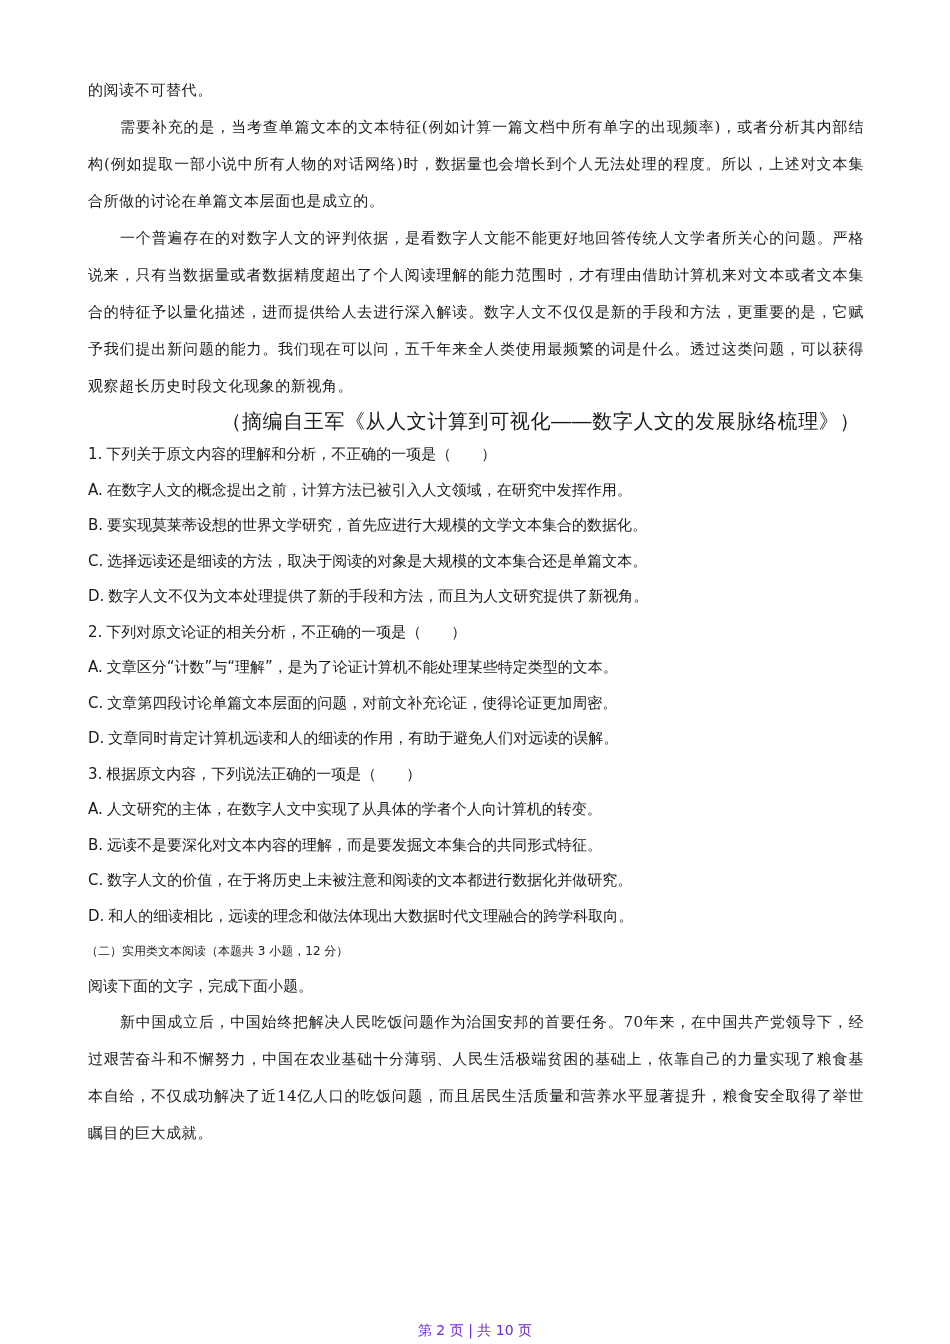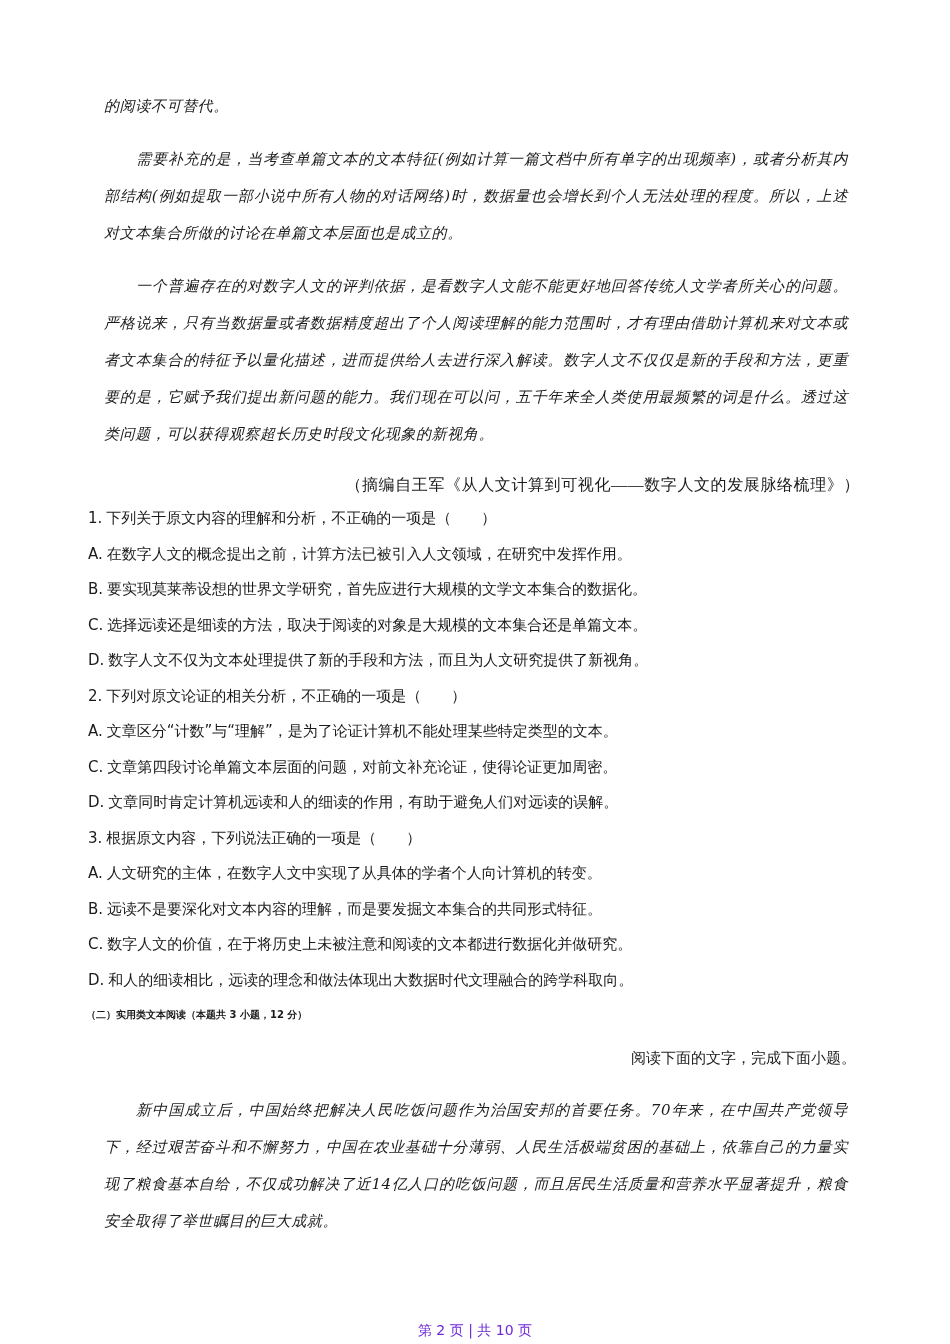--- a/index.html
+++ b/index.html
@@ -15,66 +15,64 @@
       color: #1a1a1a;
       font-family: "DejaVu Serif", "Liberation Serif", serif;
     }
     .page {
       position: absolute;
       left: 88px;
       top: 72px;
       width: 776px;
     }
     .serif-block p {
-      margin: 16px;
+      margin: 0;
       font-family: "DejaVu Serif", "Liberation Serif", serif;
       font-size: 15px;
       line-height: 37px;
       text-align: justify;
       text-align-last: left;
       letter-spacing: 0.6px;
-      font-style: italic;
     }
     .serif-block p.indent {
       text-indent: 32px;
     }
     .source {
       margin: 0;
       text-align: right;
-      font-family: Liberation Serif, serif;
-      font-size: 16px;
+      font-family: Liberation Sans, sans-serif;
+      font-size: 20px;
       line-height: 32px;
       letter-spacing: 0.6px;
       padding-right: 4px;
     }
     .q {
       font-family: "DejaVu Sans", "Liberation Sans", sans-serif;
       font-size: 15px;
       line-height: 35.5px;
       margin: 0;
       white-space: nowrap;
     }
     .q .num, .q .opt-letter {
       display: inline-block;
       margin-right: 4px;
     }
     .section-heading {
       font-family: "DejaVu Sans", "Liberation Sans", sans-serif;
-      font-weight: bold;
-      font-size: 10px;
+      font-weight: normal;
+      font-size: 12px;
       line-height: 34px;
       margin: 0;
       margin-left: -2px;
     }
     .intro {
       font-family: "DejaVu Sans", "Liberation Sans", sans-serif;
       font-size: 15px;
       line-height: 36px;
-      margin: 8px;
-      text-align: right;
+      margin: 0;
     }
     .material-label {
       font-family: "DejaVu Serif", "Liberation Serif", serif;
       font-size: 15px;
       line-height: 36px;
       margin: 0;
       padding-left: 32px;
       letter-spacing: 0.6px;
     }
     .footer {

